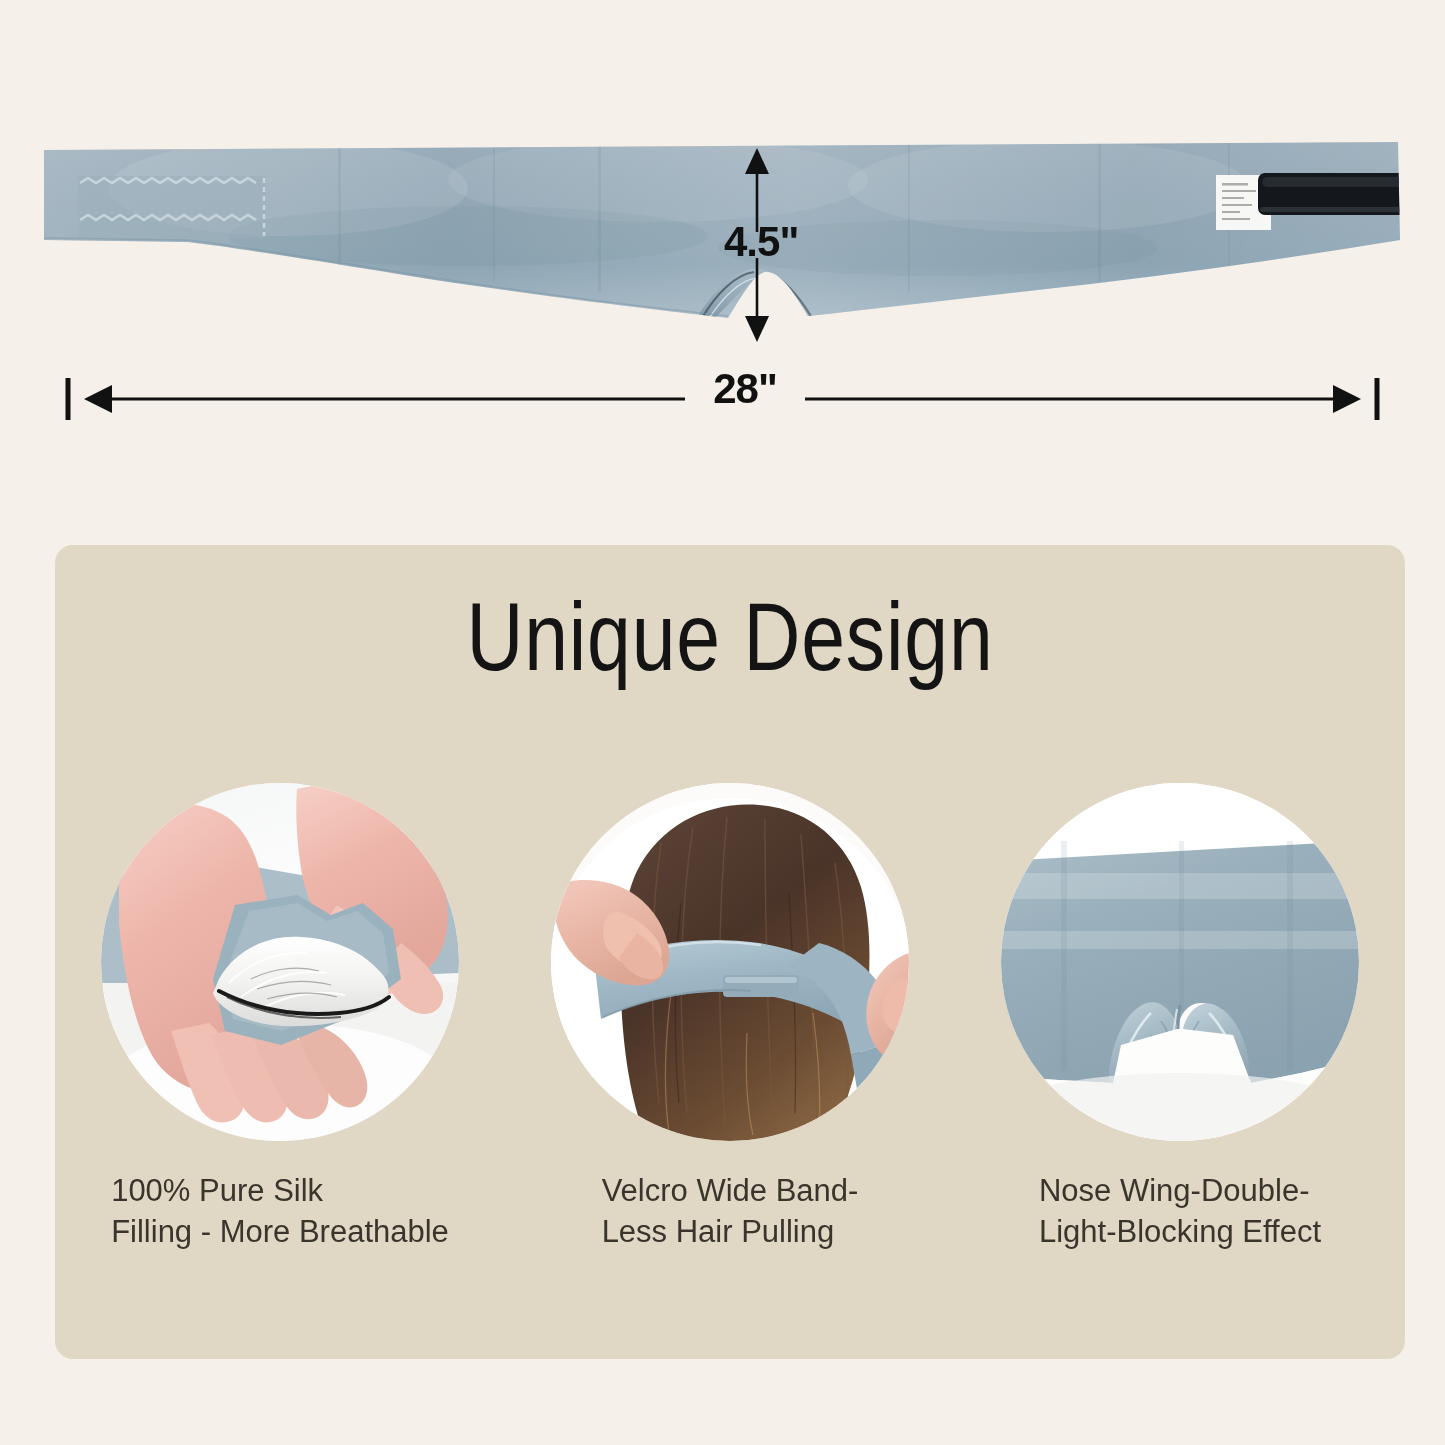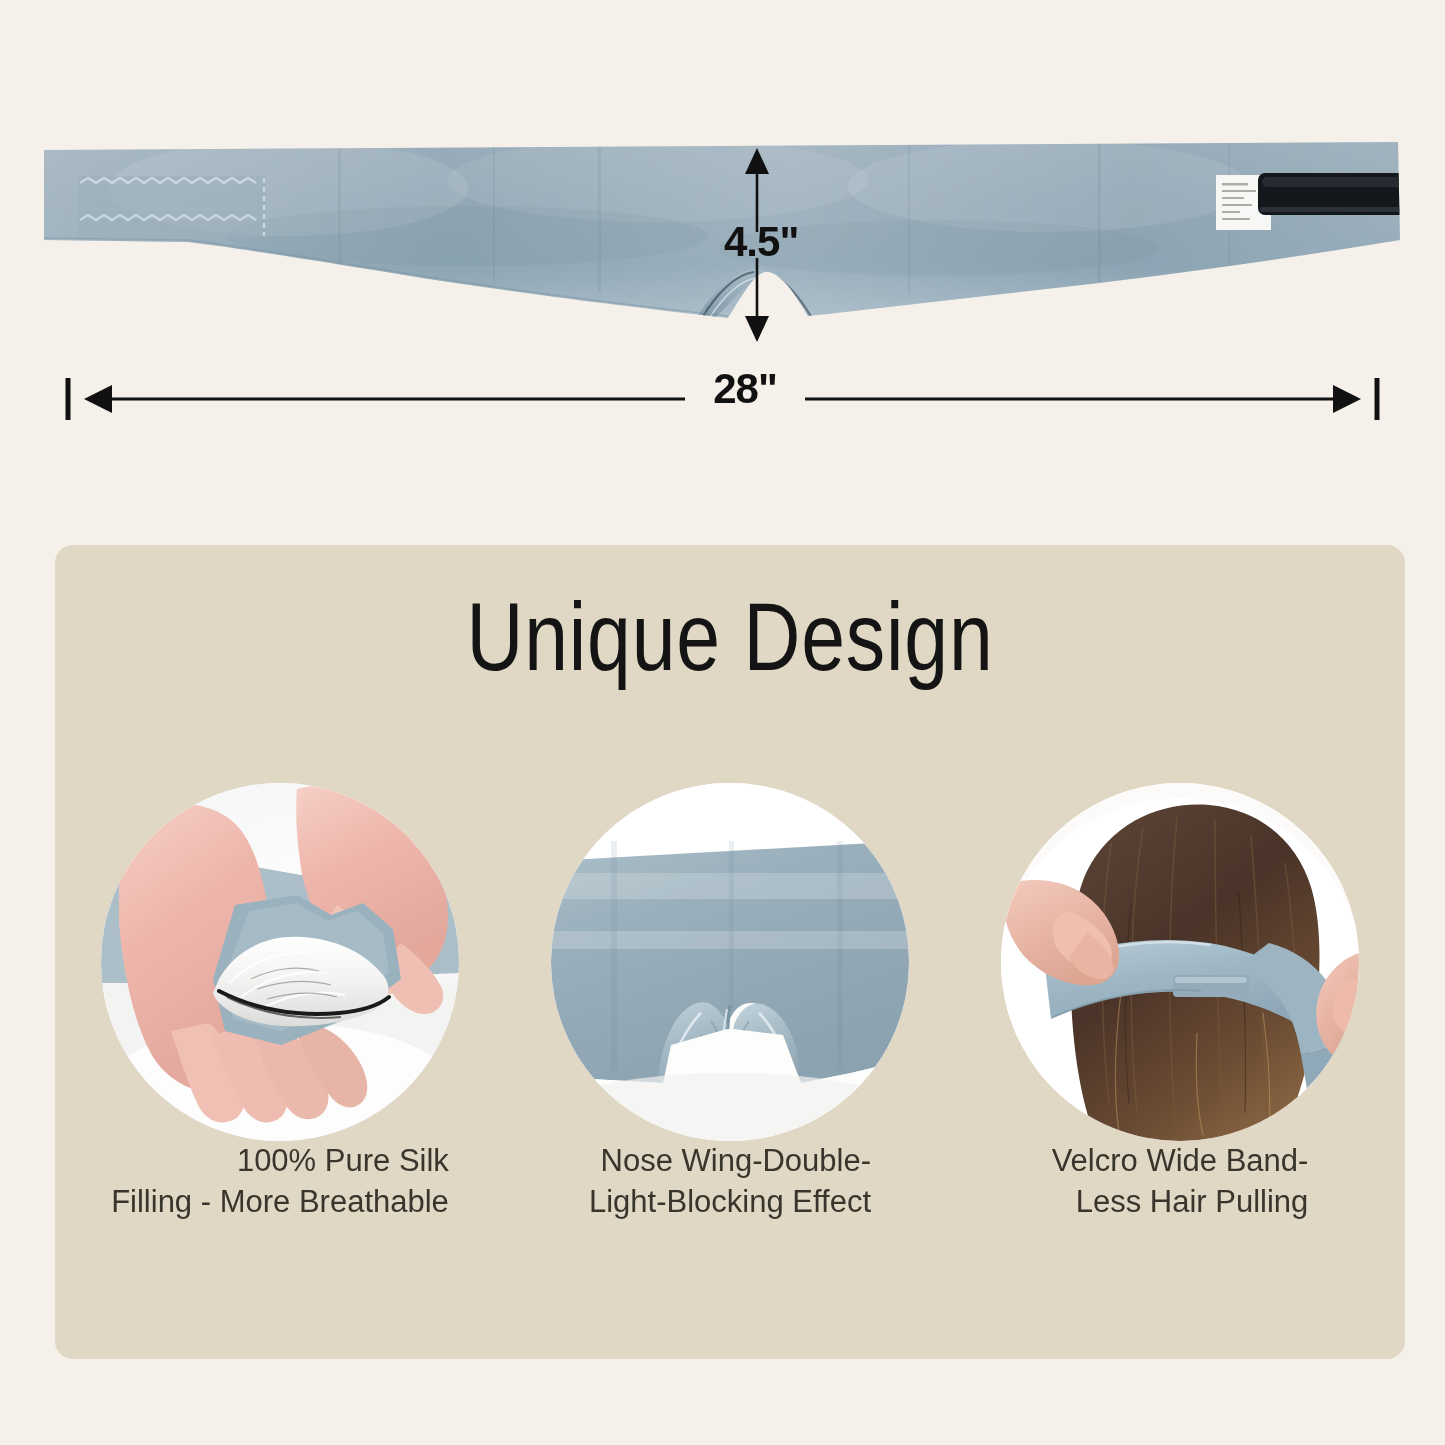--- a/index.html
+++ b/index.html
@@ -90,21 +90,22 @@
   .circle-photo {
     width: 358px; height: 358px;
     border-radius: 50%;
     overflow: hidden;
     position: relative;
     background: #ffffff;
   }
   .circle-photo svg { display: block; width: 358px; height: 358px; }
 
   .feature-caption {
-    text-align: right;
+    margin-top: 30px;
+    text-align: left;
     font-size: 31px;
     line-height: 1.32;
     color: #3a352c;
     font-family: "Liberation Sans", sans-serif;
     white-space: pre-line;
   }
 </style>
 </head>
 <body>
 
@@ -323,87 +324,20 @@
           </svg>
         </div>
         <div class="feature-caption">100% Pure Silk
 Filling - More Breathable</div>
       </div>
 
       <div class="feature">
         <div class="circle-photo">
           <svg viewBox="0 0 358 358">
             <defs>
-              <linearGradient id="silk2" x1="0.1" y1="0" x2="0.6" y2="1">
-                <stop offset="0%" stop-color="#a9bdc7"></stop>
-                <stop offset="30%" stop-color="#9ab0bc"></stop>
-                <stop offset="60%" stop-color="#93a9b6"></stop>
-                <stop offset="100%" stop-color="#8ba2b0"></stop>
-              </linearGradient>
-              <linearGradient id="wing2" x1="0" y1="0" x2="0.3" y2="1">
-                <stop offset="0%" stop-color="#c2d3dc"></stop>
-                <stop offset="45%" stop-color="#a6bbc6"></stop>
-                <stop offset="100%" stop-color="#8ba1af"></stop>
-              </linearGradient>
-            </defs>
-            <rect width="358" height="358" fill="#fbfbfa"></rect>
-
-            <path d="M 0,0 L 358,0 L 358,62 L 0,78 Z" fill="#ffffff"></path>
-
-            <path d="M 0,78 L 358,58 L 358,276 L 300,290 L 250,300
-                     L 232,252 C 226,232 214,220 200,220
-                     C 188,220 180,230 176,244
-                     C 172,230 162,220 150,222
-                     C 134,224 124,240 120,262
-                     L 112,300 L 40,296 L 0,288 Z" fill="url(#silk2)"></path>
-
-            <g opacity="0.2" fill="#ffffff">
-              <rect x="0" y="90" width="358" height="26"></rect>
-              <rect x="0" y="148" width="358" height="18"></rect>
-            </g>
-            <g opacity="0.13" fill="#6b8494">
-              <rect x="60" y="58" width="6" height="230"></rect>
-              <rect x="178" y="58" width="5" height="170"></rect>
-              <rect x="286" y="58" width="6" height="230"></rect>
-            </g>
-
-            <path d="M 176,246 C 172,228 160,216 146,220 C 128,226 116,248 110,276
-                     C 106,294 108,306 114,312 C 126,322 148,314 162,296
-                     C 172,282 178,262 176,246 Z" fill="url(#wing2)"></path>
-
-            <path d="M 182,246 C 186,228 200,216 214,222 C 232,230 244,252 248,280
-                     C 250,296 248,308 242,314 C 230,324 208,314 196,296
-                     C 186,282 180,262 182,246 Z" fill="url(#wing2)"></path>
-
-            <path d="M 179,222 C 176,244 176,270 178,292" fill="none" stroke="#7c95a3" stroke-width="3"></path>
-            <path d="M 176,226 C 172,248 170,272 172,292" fill="none" stroke="#dfe9ee" stroke-width="2" opacity="0.85"></path>
-
-            <g stroke="#7f98a6" stroke-width="1.8" opacity="0.6" fill="none">
-              <path d="M 160,238 C 166,246 170,258 170,270"></path>
-              <path d="M 150,252 C 156,262 158,276 156,290"></path>
-              <path d="M 198,238 C 192,246 188,258 188,270"></path>
-              <path d="M 210,252 C 204,262 202,276 204,290"></path>
-            </g>
-
-            <path d="M 112,310 C 118,284 130,250 150,230" fill="none" stroke="#e8f0f4" stroke-width="2.6" opacity="0.85"></path>
-            <path d="M 246,312 C 240,286 228,250 208,230" fill="none" stroke="#e8f0f4" stroke-width="2.6" opacity="0.8"></path>
-
-            <path d="M 0,288 L 40,296 L 112,300 L 120,262 L 176,246 L 182,246
-                     L 232,252 L 250,300 L 300,290 L 358,276 L 358,358 L 0,358 Z" fill="#fdfdfc"></path>
-            <ellipse cx="179" cy="330" rx="180" ry="40" fill="#f1f1ef" opacity="0.7"></ellipse>
-          </svg>
-        </div>
-        <div class="feature-caption">Nose Wing-Double-
-Light-Blocking Effect</div>
-      </div>
-
-      <div class="feature">
-        <div class="circle-photo">
-          <svg viewBox="0 0 358 358">
-            <defs>
               <linearGradient id="hair3" x1="0.2" y1="0" x2="0.8" y2="1">
                 <stop offset="0%" stop-color="#5a4235"></stop>
                 <stop offset="40%" stop-color="#4a3328"></stop>
                 <stop offset="75%" stop-color="#6b4c33"></stop>
                 <stop offset="100%" stop-color="#8a6743"></stop>
               </linearGradient>
               <linearGradient id="band3" x1="0" y1="0" x2="0.4" y2="1">
                 <stop offset="0%" stop-color="#b6cbd6"></stop>
                 <stop offset="45%" stop-color="#a0b8c6"></stop>
                 <stop offset="100%" stop-color="#8ea7b6"></stop>
@@ -464,15 +398,82 @@
             <path d="M 358,170 C 340,176 324,192 318,212 C 312,232 316,254 328,268
                      C 340,282 358,286 358,286 Z" fill="url(#skin3)"></path>
             <path d="M 348,196 C 336,204 330,218 332,232 C 334,244 344,252 356,252
                      L 358,196 Z" fill="#eebbab"></path>
           </svg>
         </div>
         <div class="feature-caption">Velcro Wide Band-
 Less Hair Pulling</div>
       </div>
 
+      <div class="feature">
+        <div class="circle-photo">
+          <svg viewBox="0 0 358 358">
+            <defs>
+              <linearGradient id="silk2" x1="0.1" y1="0" x2="0.6" y2="1">
+                <stop offset="0%" stop-color="#a9bdc7"></stop>
+                <stop offset="30%" stop-color="#9ab0bc"></stop>
+                <stop offset="60%" stop-color="#93a9b6"></stop>
+                <stop offset="100%" stop-color="#8ba2b0"></stop>
+              </linearGradient>
+              <linearGradient id="wing2" x1="0" y1="0" x2="0.3" y2="1">
+                <stop offset="0%" stop-color="#c2d3dc"></stop>
+                <stop offset="45%" stop-color="#a6bbc6"></stop>
+                <stop offset="100%" stop-color="#8ba1af"></stop>
+              </linearGradient>
+            </defs>
+            <rect width="358" height="358" fill="#fbfbfa"></rect>
+
+            <path d="M 0,0 L 358,0 L 358,62 L 0,78 Z" fill="#ffffff"></path>
+
+            <path d="M 0,78 L 358,58 L 358,276 L 300,290 L 250,300
+                     L 232,252 C 226,232 214,220 200,220
+                     C 188,220 180,230 176,244
+                     C 172,230 162,220 150,222
+                     C 134,224 124,240 120,262
+                     L 112,300 L 40,296 L 0,288 Z" fill="url(#silk2)"></path>
+
+            <g opacity="0.2" fill="#ffffff">
+              <rect x="0" y="90" width="358" height="26"></rect>
+              <rect x="0" y="148" width="358" height="18"></rect>
+            </g>
+            <g opacity="0.13" fill="#6b8494">
+              <rect x="60" y="58" width="6" height="230"></rect>
+              <rect x="178" y="58" width="5" height="170"></rect>
+              <rect x="286" y="58" width="6" height="230"></rect>
+            </g>
+
+            <path d="M 176,246 C 172,228 160,216 146,220 C 128,226 116,248 110,276
+                     C 106,294 108,306 114,312 C 126,322 148,314 162,296
+                     C 172,282 178,262 176,246 Z" fill="url(#wing2)"></path>
+
+            <path d="M 182,246 C 186,228 200,216 214,222 C 232,230 244,252 248,280
+                     C 250,296 248,308 242,314 C 230,324 208,314 196,296
+                     C 186,282 180,262 182,246 Z" fill="url(#wing2)"></path>
+
+            <path d="M 179,222 C 176,244 176,270 178,292" fill="none" stroke="#7c95a3" stroke-width="3"></path>
+            <path d="M 176,226 C 172,248 170,272 172,292" fill="none" stroke="#dfe9ee" stroke-width="2" opacity="0.85"></path>
+
+            <g stroke="#7f98a6" stroke-width="1.8" opacity="0.6" fill="none">
+              <path d="M 160,238 C 166,246 170,258 170,270"></path>
+              <path d="M 150,252 C 156,262 158,276 156,290"></path>
+              <path d="M 198,238 C 192,246 188,258 188,270"></path>
+              <path d="M 210,252 C 204,262 202,276 204,290"></path>
+            </g>
+
+            <path d="M 112,310 C 118,284 130,250 150,230" fill="none" stroke="#e8f0f4" stroke-width="2.6" opacity="0.85"></path>
+            <path d="M 246,312 C 240,286 228,250 208,230" fill="none" stroke="#e8f0f4" stroke-width="2.6" opacity="0.8"></path>
+
+            <path d="M 0,288 L 40,296 L 112,300 L 120,262 L 176,246 L 182,246
+                     L 232,252 L 250,300 L 300,290 L 358,276 L 358,358 L 0,358 Z" fill="#fdfdfc"></path>
+            <ellipse cx="179" cy="330" rx="180" ry="40" fill="#f1f1ef" opacity="0.7"></ellipse>
+          </svg>
+        </div>
+        <div class="feature-caption">Nose Wing-Double-
+Light-Blocking Effect</div>
+      </div>
+
     </div>
   </div>
 </div>
 
 </body></html>

